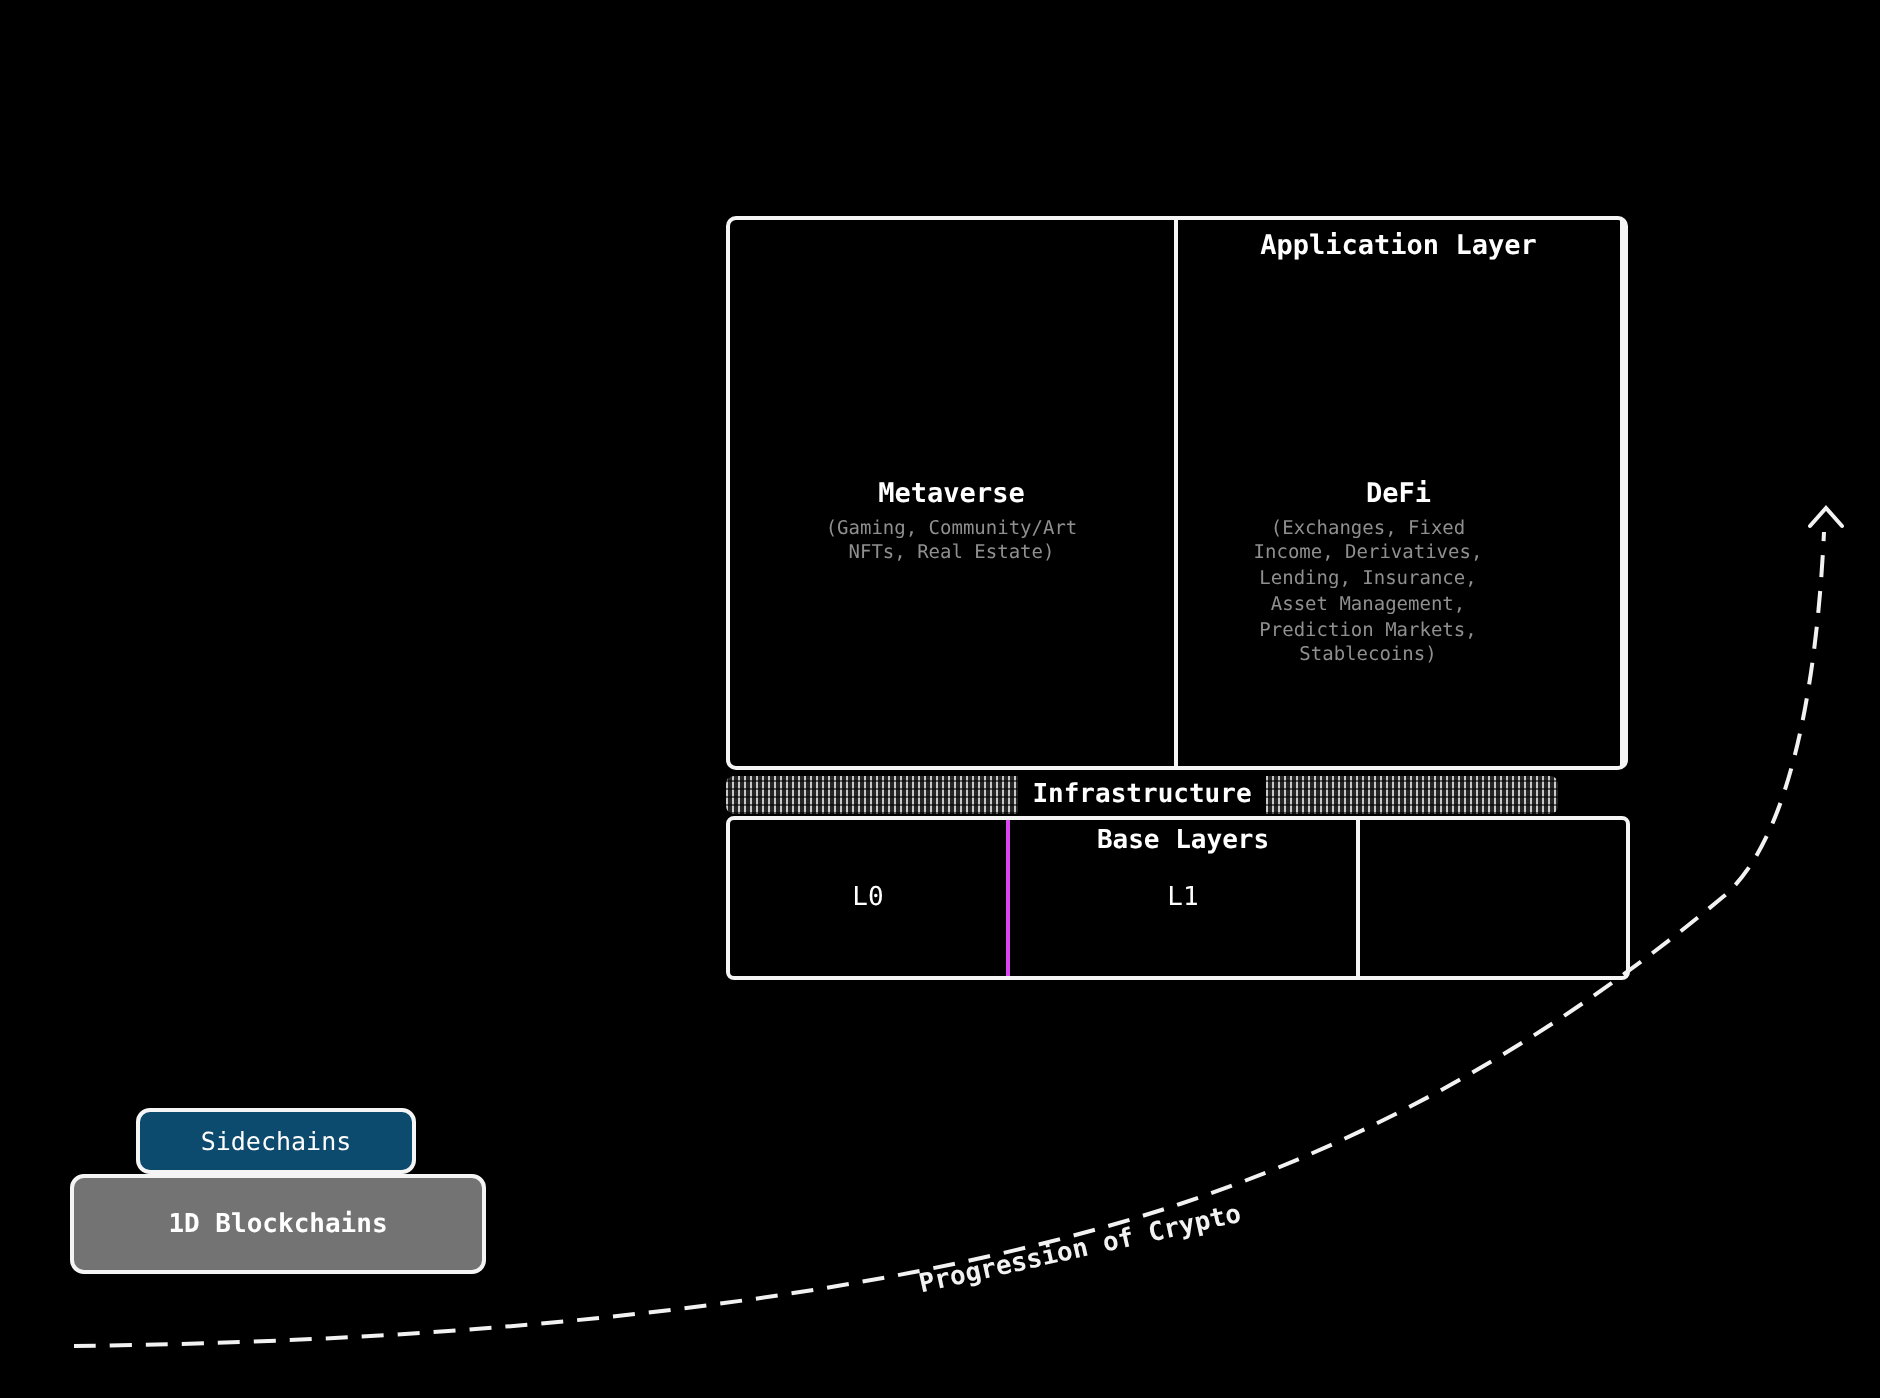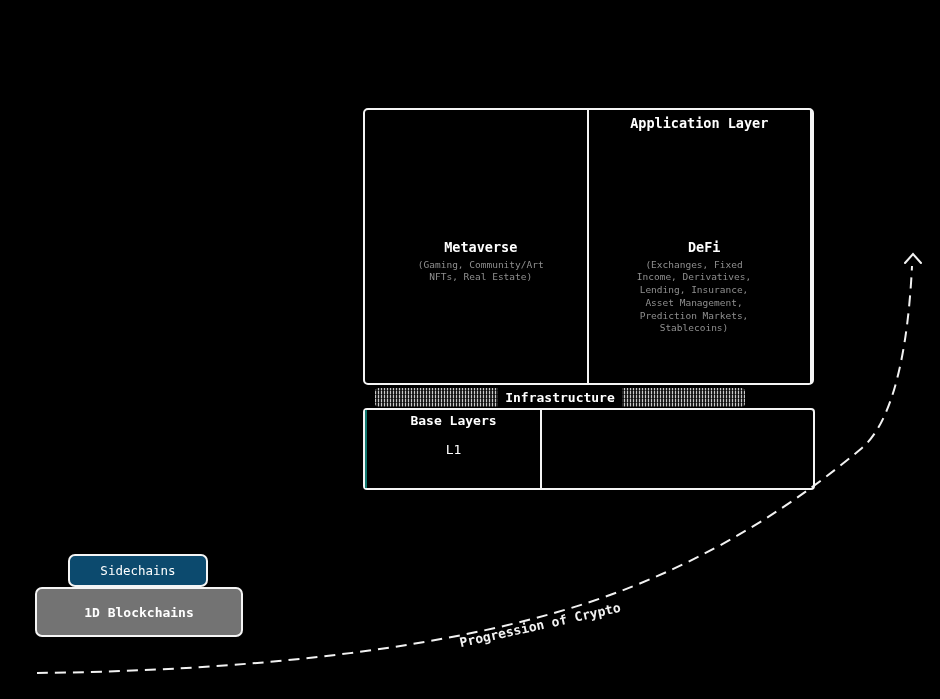--- a/index.html
+++ b/index.html
@@ -46,21 +46,21 @@
     right: 0;
     text-align: center;
     font-size: 13.5px;
     font-weight: bold;
     color: #fff;
     white-space: nowrap;
   }
   .col-body {
     position: absolute;
     top: 50%;
-    left: 12px;
+    left: 2px;
     right: 2px;
     margin-top: -11px;
     text-align: center;
   }
   .col-name {
     font-size: 13.5px;
     font-weight: bold;
     line-height: 22px;
     color: #fff;
   }
@@ -70,23 +70,23 @@
     line-height: 12.8px;
     color: #8f8f8f;
   }
   .w-metaverse .col-details { max-width: 133px; }
   .w-defi      .col-details { max-width: 121px; margin-left: 33px; }
   .w-web3      .col-details { max-width: 117px; }
 
   
   .infra-bar {
     position: absolute;
-    left: 375px;
+    left: 363px;
     top: 388px;
-    width: 370px;
+    width: 416px;
     height: 19px;
     border-radius: 4px;
     box-sizing: border-box;
     background:
       repeating-linear-gradient(0deg, rgba(0,0,0,0.55) 0 1px, transparent 1px 4px),
       repeating-linear-gradient(90deg, #c9c9c9 0 1px, #262626 1px 3px);
     display: flex;
     align-items: center;
     justify-content: center;
   }
@@ -112,21 +112,21 @@
     box-sizing: border-box;
     display: flex;
   }
   .base-col {
     position: relative;
     box-sizing: border-box;
   }
   .base-col.c0 { width: 138px; }
   .base-col.c1 {
     width: 177px;
-    border-left: 2px solid #0f766e;
+    border-left: 2px solid #d946ef;
     border-right: 2px solid #f5f5f5;
   }
   .base-col.c2 { flex: 1 1 auto; }
   .base-title {
     position: absolute;
     top: 3px;
     left: 0;
     right: 0;
     text-align: center;
     font-size: 13px;
@@ -230,20 +230,23 @@
         <div class="col-details">(Exchanges, Fixed Income, Derivatives, Lending, Insurance, Asset Management, Prediction Markets, Stablecoins)</div>
       </div>
     </div>
   </div>
 
   <div class="infra-bar">
     <span class="infra-label">Infrastructure</span>
   </div>
 
   <div class="base-layers">
+    <div class="base-col c0">
+      <div class="base-label">L0</div>
+    </div>
     <div class="base-col c1">
       <div class="base-title">Base Layers</div>
       <div class="base-label">L1</div>
     </div>
   </div>
 
   <div class="sidechains-box">
     <span>Sidechains</span>
   </div>
   <div class="blockchains-box">

